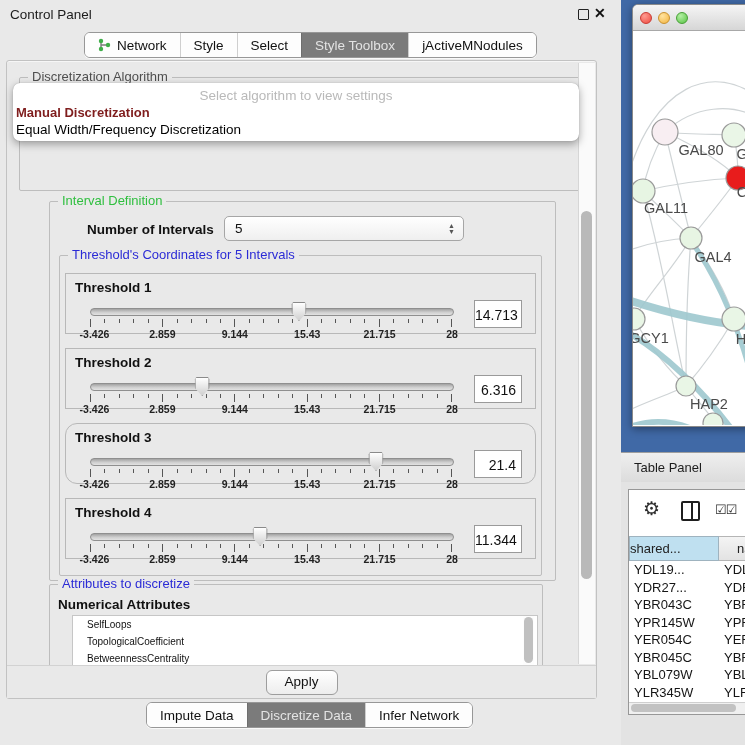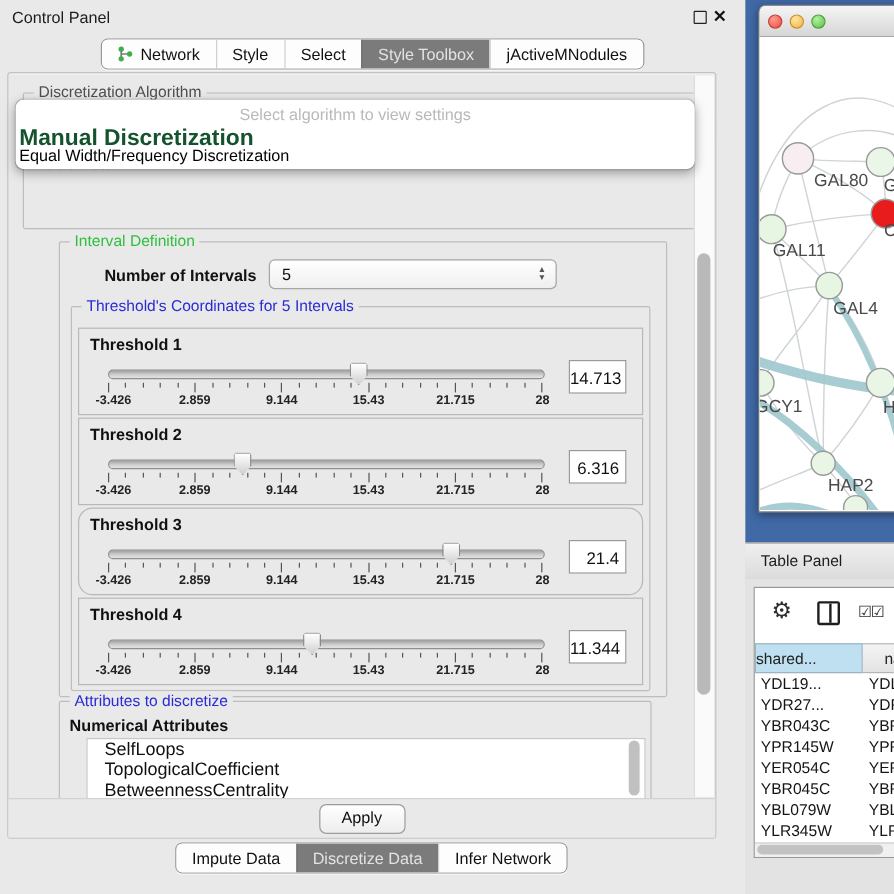--- a/index.html
+++ b/index.html
@@ -37,43 +37,43 @@
   .combo .arrows{position:absolute;right:8px;top:50%;transform:translateY(-50%);display:flex;flex-direction:column;line-height:5px;}
   .combo .arrows i{font-style:normal;font-size:7px;color:#555;height:6px;}
 
   .focus-combo{position:absolute;background:#fff;border:1px solid #9fb6ce;border-radius:5px;
       box-shadow:0 0 5px 2.5px rgba(100,160,225,.85);}
 
   
   .popup{position:absolute;left:6px;top:22px;width:566px;height:58px;background:#fff;border-radius:7px;
       box-shadow:0 3px 9px rgba(0,0,0,.35),0 0 1px rgba(0,0,0,.3);z-index:30;}
   .popup .ph{position:absolute;left:0;right:0;top:5px;text-align:center;color:#b9b9b9;font-size:13.5px;}
-  .popup .it1{position:absolute;left:3px;top:22px;font-size:19px;font-weight:bold;color:#14532d;}
+  .popup .it1{position:absolute;left:3px;top:22px;font-size:13px;font-weight:bold;color:#7f1d1d;}
   .popup .it2{position:absolute;left:3px;top:39px;font-size:13.5px;color:#000;}
 
   
-  .th-row{position:absolute;left:5px;width:471px;height:73px;border:1px solid #b8b8b8;background:#e9e9e9;box-sizing:border-box;padding-left:24px;}
+  .th-row{position:absolute;left:5px;width:471px;height:61px;border:1px solid #b8b8b8;background:#e9e9e9;box-sizing:border-box;padding-left:24px;}
   .th-label{position:absolute;left:9px;top:6px;font-size:13.5px;font-weight:bold;color:#111;}
   .track{position:absolute;left:24px;top:34px;width:362px;height:6px;border:1px solid #8f8f8f;border-radius:4px;
          background:linear-gradient(#a2a2a2,#cfcfcf 55%,#e2e2e2);}
   .thumbS{position:absolute;top:28px;width:15px;height:19px;transform:translateX(-50%);
       background:linear-gradient(#ffffff,#d0d0d0);border:1px solid #8a8a8a;
       clip-path:polygon(12% 0,88% 0,100% 12%,100% 58%,50% 100%,0 58%,0 12%);box-sizing:border-box;}
   .ticks{position:absolute;left:24px;top:45px;width:362px;height:8px;display:flex;justify-content:space-between;}
   .ticks i{width:1px;background:#555;height:4px;}
   .ticks i.mj{height:8px;}
   .ticklabels{position:absolute;left:24px;top:54px;width:362px;height:13px;font-size:10.5px;font-weight:bold;color:#222;}
   .ticklabels span{position:absolute;transform:translateX(-50%);white-space:nowrap;}
   .valbox{position:absolute;left:408px;top:26px;width:48px;height:28px;background:#fff;border:1px solid #9a9a9a;
       font-size:14px;color:#111;text-align:right;line-height:28px;padding-right:5px;box-sizing:border-box;}
 
   
   .attr-list{position:absolute;left:22px;top:30px;width:466px;height:52px;background:#fff;border:1px solid #c6c6c6;
       overflow:hidden;box-sizing:border-box;}
-  .attr-item{font-size:15px;color:#111;height:17px;line-height:17px;padding-left:14px;white-space:nowrap;}
+  .attr-item{font-size:10px;color:#111;height:17px;line-height:17px;padding-left:14px;white-space:nowrap;}
   .attr-vscroll{position:absolute;right:1px;top:1px;width:11px;height:50px;background:#fdfdfd;}
   .attr-vscroll .thumb{position:absolute;left:1px;top:1px;width:9px;height:46px;background:#c0c0c0;border-radius:5px;}
 
   .apply-strip{position:absolute;left:0;right:0;top:604px;height:32px;border-top:1px solid #d2d2d2;background:#e9e9e9;}
   .apply-btn{position:absolute;left:50%;top:4px;transform:translateX(-50%);width:70px;height:23px;
       background:linear-gradient(#ffffff,#ededed);border:1px solid #9d9d9d;border-radius:6px;
       font-size:13.5px;color:#111;text-align:center;line-height:22px;}
 
   
   .desktop{position:absolute;left:621px;top:0;width:124px;height:745px;background:#e3e3e3;overflow:hidden;}

